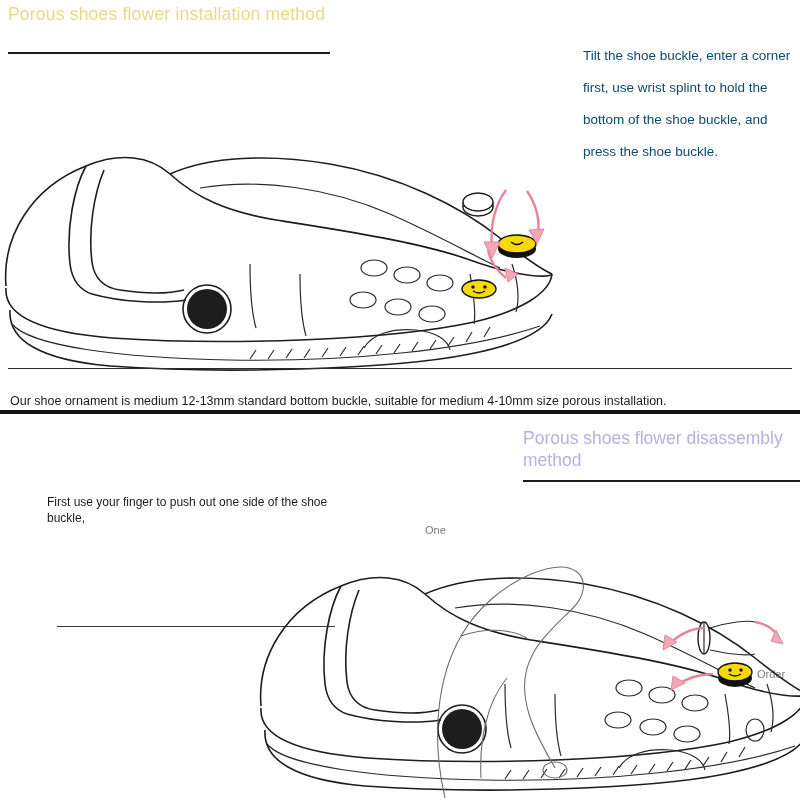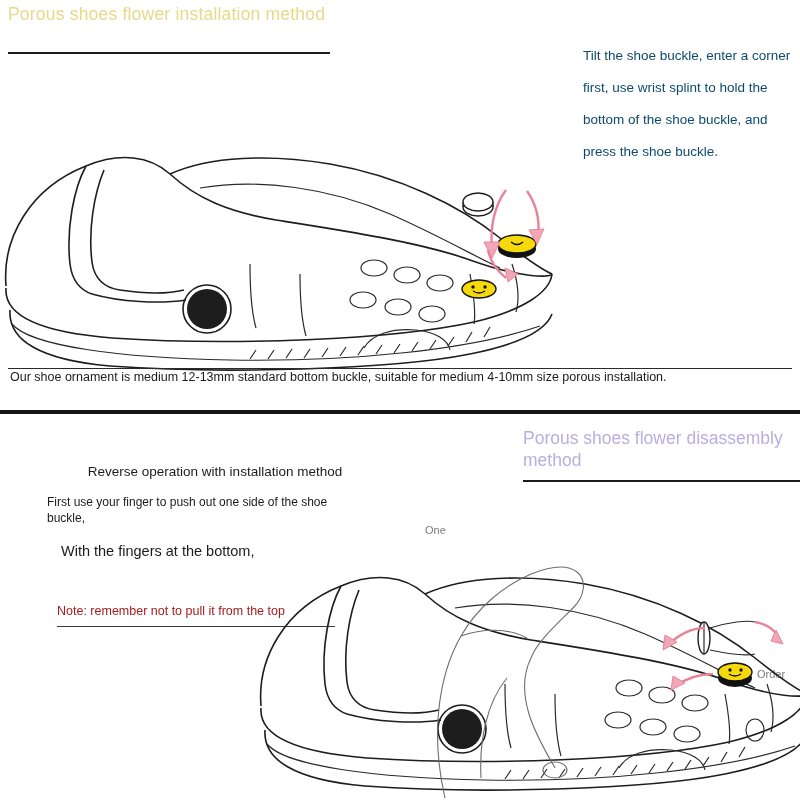--- a/index.html
+++ b/index.html
@@ -67,21 +67,21 @@
     height: 44px;
   }
   .note-strip .line-above {
     position: absolute;
     left: 8px; top: 0;
     width: 784px; height: 1px;
     background: #2a2a2a;
   }
   .note-strip .note-text {
     position: absolute;
-    left: 10px; top: 2px;
+    left: 10px; top: 26px;
     font-size: 12.5px;
     color: #1b1b1b;
     white-space: nowrap;
   }
   .divider-thick {
     position: absolute;
     left: 0; top: 410px;
     width: 800px; height: 4px;
     background: #141414;
   }
@@ -256,26 +256,23 @@
     </div>
   </div>
 
   <div class="divider-thick"></div>
 
   <div class="panel-bottom">
 
     <div class="title-disassembly">Porous shoes flower disassembly method</div>
     <div class="title-disassembly-rule"></div>
 
-    <div class="reverse-head">Reverse operation with installation method</div>
     <div class="step-1">First use your finger to push out one side of the shoe buckle,</div>
     <div class="step-2">
-      <div>With the fingers at the bottom,</div>
     </div>
-    <div class="note-red">Note: remember not to pull it from the top</div>
     <div class="note-red-rule"></div>
 
     <div class="label-one">One</div>
     <div class="label-order">Order</div>
 
     <div class="shoe-bottom">
       <svg width="600" height="320" viewBox="0 0 600 320">
 
         <path class="stroke" d="M10 252 C 8 282, 40 302, 110 308 C 220 316, 390 312, 470 296 C 520 286, 546 272, 552 256"></path>
         <path class="stroke-thin" d="M12 266 C 30 288, 120 300, 230 302 C 350 304, 470 292, 540 268"></path>

